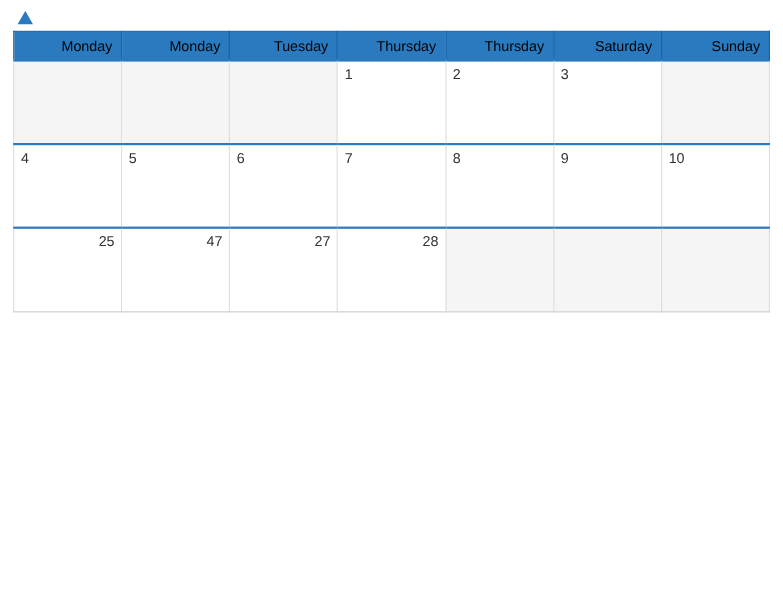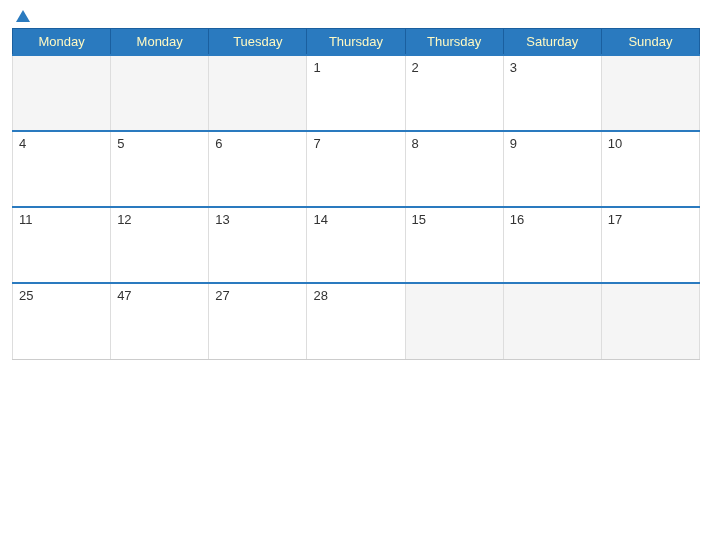--- a/index.html
+++ b/index.html
@@ -63,45 +63,46 @@
       text-align: right;
       min-width: 130px;
     }
     .calendar-grid {
       width: 100%;
       border-collapse: collapse;
       border: 1px solid #ccc;
     }
     .calendar-grid th {
       background-color: #2a7abf;
-      color: #fef9c3;
+      color: #000000;
       font-size: 13px;
       font-weight: normal;
       padding: 5px 8px;
-      text-align: center;
+      text-align: right;
       border: 1px solid #1a5f9f;
     }
     .calendar-grid td {
       width: calc(100% / 7);
       height: 76px;
       vertical-align: top;
       padding: 4px 6px;
       border-left: 1px solid #ddd;
       border-right: 1px solid #ddd;
       border-bottom: none;
       border-top: 2px solid #2a7abf;
       background: #fff;
       font-size: 13px;
       color: #333;
     }
     .calendar-grid td.empty {
       background: #f5f5f5;
     }
     .calendar-grid tr:last-child td {
       border-bottom: 1px solid #ccc;
+      text-align: right;
     }
     .day-num {
       font-size: 13px;
       color: #333;
     }
   </style>
 </head>
 <body>
 
 <div class="calendar-container">
@@ -142,29 +143,20 @@
         <tr>
           <td><span class="day-num">4</span></td>
           <td><span class="day-num">5</span></td>
           <td><span class="day-num">6</span></td>
           <td><span class="day-num">7</span></td>
           <td><span class="day-num">8</span></td>
           <td><span class="day-num">9</span></td>
           <td><span class="day-num">10</span></td>
         </tr>
         <tr>
-          <td><span class="day-num">11</span></td>
-          <td><span class="day-num">12</span></td>
-          <td><span class="day-num">13</span></td>
-          <td><span class="day-num">14</span></td>
-          <td><span class="day-num">15</span></td>
-          <td><span class="day-num">16</span></td>
-          <td><span class="day-num">17</span></td>
-        </tr>
-        <tr>
           <td><span class="day-num">25</span></td>
           <td><span class="day-num">47</span></td>
           <td><span class="day-num">27</span></td>
           <td><span class="day-num">28</span></td>
           <td class="empty"></td>
           <td class="empty"></td>
           <td class="empty"></td>
         </tr>
       </tbody>
   </table>

